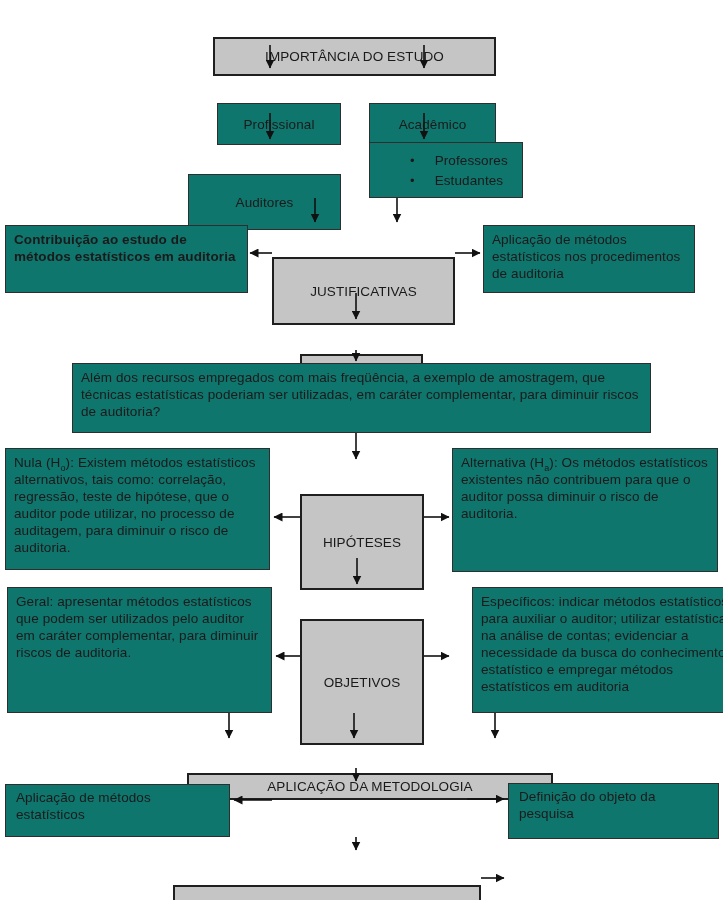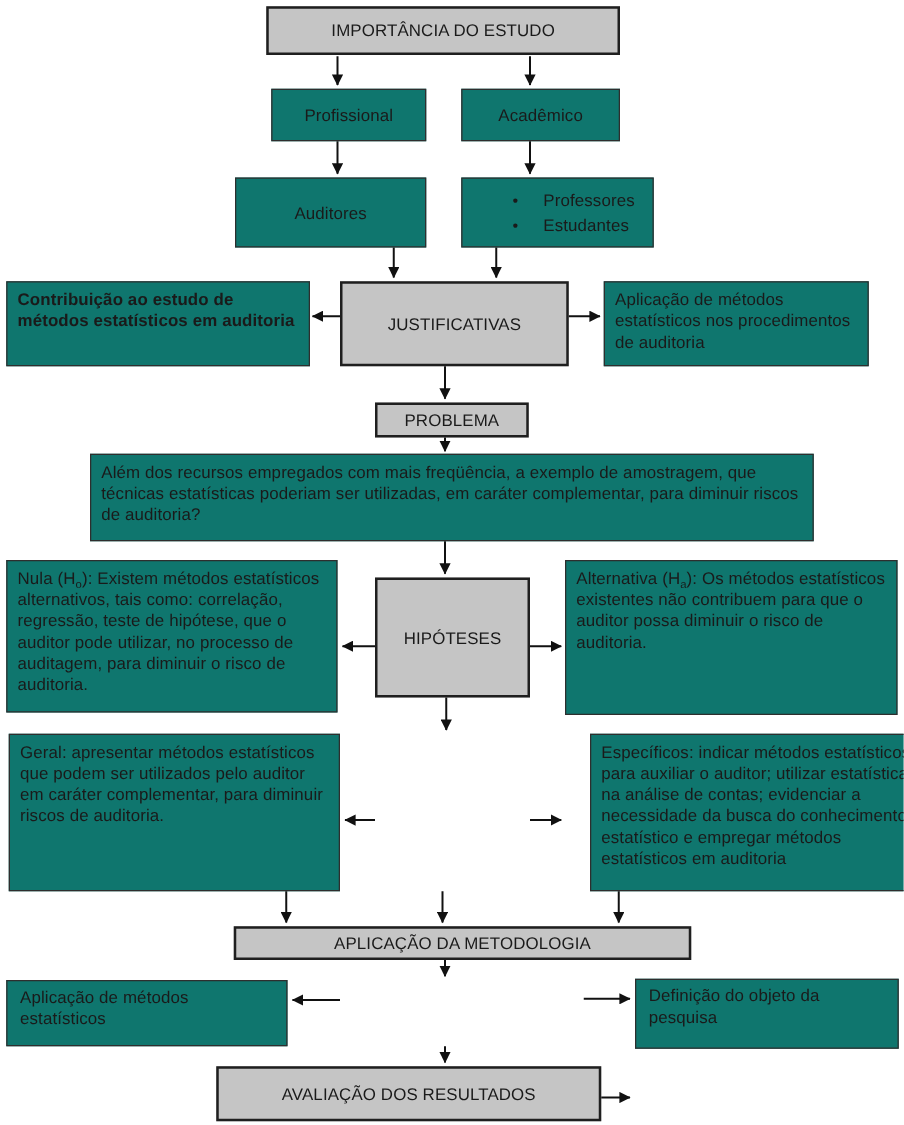--- a/index.html
+++ b/index.html
@@ -23,20 +23,21 @@
   }
   .gray{
     background:#c5c5c5;
     border:2px solid #1f1f1f;
   }
   .center{
     display:flex;
     align-items:center;
     justify-content:center;
     text-align:left;
+    margin-top:32px;
   }
   .pad{padding:5px 8px;}
   .pad-sm{padding:4px 10px;}
   sub{font-size:9px;line-height:0;}
   .bullets{
     display:flex;
     flex-direction:column;
     justify-content:center;
     gap:3px;
     padding-left:40px;
@@ -103,20 +104,23 @@
   <div class="box gray center" style="left:300px;top:462px;width:124px;height:96px;">
     <span>HIPÓTESES</span>
   </div>
   <div class="box pad" style="left:452px;top:448px;width:266px;height:124px;">
     <span><span>Alternativa (H</span><sub>a</sub><span>): Os métodos estatísticos existentes não contribuem para que o auditor possa diminuir o risco de auditoria.</span></span>
   </div>
 
   <div class="box pad" style="left:7px;top:587px;width:265px;height:126px;">
     <span>Geral: apresentar métodos estatísticos que podem ser utilizados pelo auditor em caráter complementar, para diminuir riscos de auditoria.</span>
   </div>
+  <div class="box gray center" style="left:300px;top:587px;width:124px;height:126px;">
+    <span>OBJETIVOS</span>
+  </div>
   <div class="box pad" style="left:472px;top:587px;width:266px;height:126px;">
     <span>Específicos: indicar métodos estatísticos para auxiliar o auditor; utilizar estatística na análise de contas; evidenciar a necessidade da busca do conhecimento estatístico e empregar métodos estatísticos em auditoria</span>
   </div>
 
   <div class="box gray center" style="left:187px;top:741px;width:366px;height:27px;">
     <span>APLICAÇÃO DA METODOLOGIA</span>
   </div>
 
   <div class="box pad-sm" style="left:5px;top:784px;width:225px;height:53px;">
     <span>Aplicação de métodos estatísticos</span>

